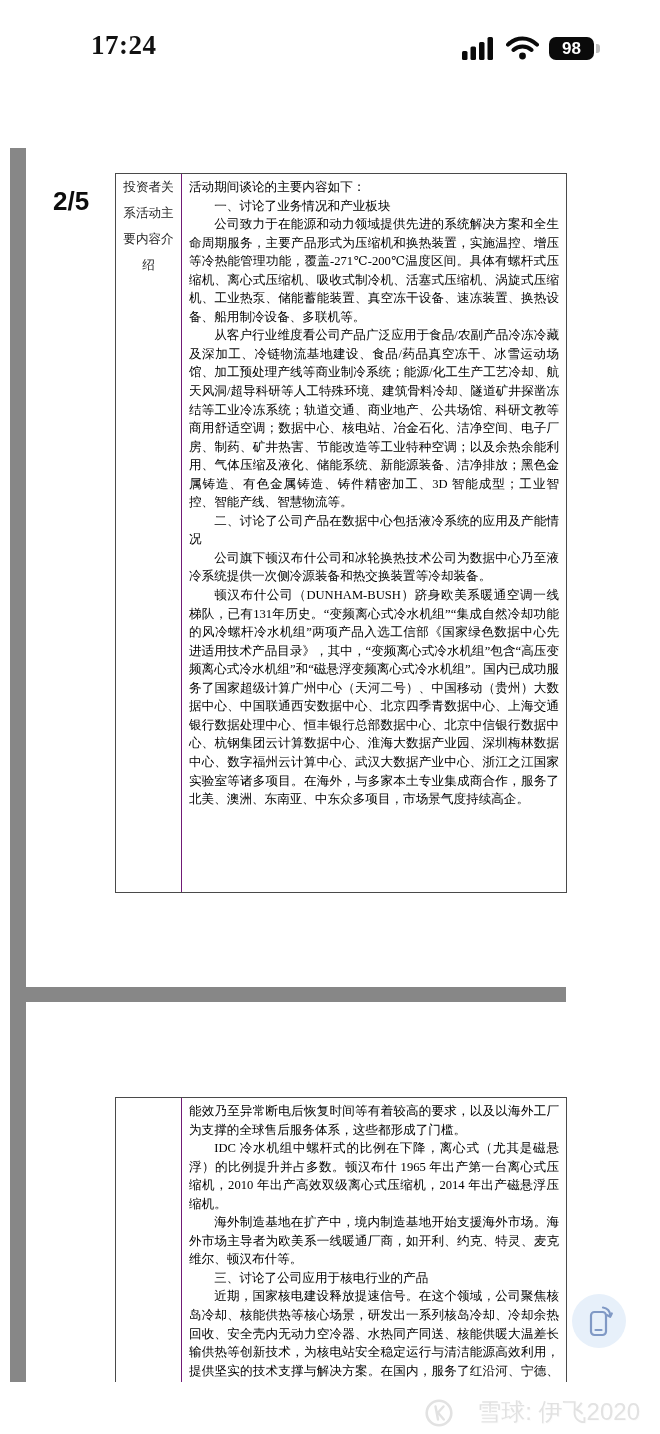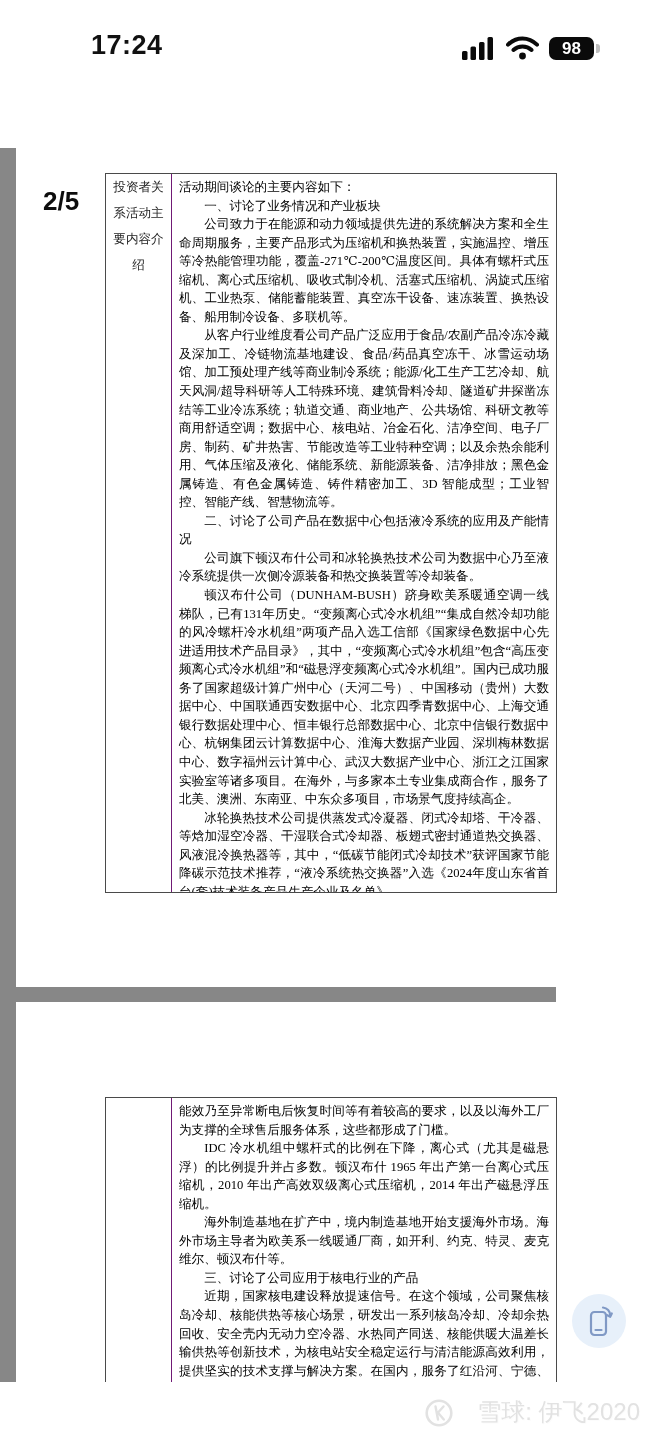--- a/index.html
+++ b/index.html
@@ -1,35 +1,35 @@
 <!DOCTYPE html>
 <html><head>
 <meta charset="utf-8">
 <style>
   * { margin:0; padding:0; box-sizing:border-box; }
   html,body { width:660px; height:1434px; background:#ffffff; overflow:hidden; }
   body { font-family:"Liberation Sans", sans-serif; position:relative; }
 
   
   .status-bar { position:absolute; top:0; left:0; width:660px; height:90px; background:#fff; }
-  .time { position:absolute; left:91px; top:30px; font-size:27px; font-weight:600; color:#111; letter-spacing:.5px; font-family:Liberation Sans, sans-serif; }
+  .time { position:absolute; left:91px; top:30px; font-size:27px; font-weight:600; color:#111; letter-spacing:.5px; font-family:Liberation Serif, serif; }
   .sig-icon { position:absolute; left:462px; top:37px; }
   .wifi-icon { position:absolute; left:506px; top:36px; }
   .battery { position:absolute; left:549px; top:37px; width:45px; height:23px; background:#0a0a0a; border-radius:7px; display:flex; align-items:center; justify-content:center; }
   .battery .bnum { color:#fff; font-size:17px; font-weight:700; font-family:"Liberation Sans", sans-serif; letter-spacing:0; }
   .battery-cap { position:absolute; left:596px; top:44px; width:4px; height:9px; background:#bdbdbd; border-radius:0 3px 3px 0; }
 
   
   .nav-bar { position:absolute; top:90px; left:0; width:660px; height:58px; background:#fff; }
   .back-btn { position:absolute; left:24px; top:94px; width:44px; height:48px; display:flex; align-items:center; justify-content:center; cursor:pointer; background:none; border:none; }
   .more-btn { position:absolute; left:584px; top:98px; width:48px; height:40px; display:flex; align-items:center; justify-content:center; gap:6px; cursor:pointer; background:none; border:none; }
   .dot { width:5px; height:5px; border-radius:50%; background:#1f1f1f; }
 
   
-  .viewer { position:absolute; top:148px; left:0; width:556px; height:1234px; background:#878787; }
+  .viewer { position:absolute; top:148px; left:10px; width:556px; height:1234px; background:#878787; }
   .page { position:absolute; left:16px; width:629px; background:#fff; overflow:hidden; }
   .page1 { top:0; height:839px; }
   .page2 { top:854px; height:380px; }
 
   .page-indicator { position:absolute; left:27px; top:38px; font-size:26px; font-weight:700; color:#0d0d0d; font-family:"Liberation Sans", sans-serif; }
 
   .dtable { position:absolute; left:89px; width:452px; display:flex; border:1px solid #4a4a4a; background:#fff; }
   .t1 { top:25px; height:720px; }
   .t2 { top:75px; height:320px; border-bottom:none;margin-top:20px; }
   .cell-label { width:66px; border-right:1px solid #701a75; display:flex; align-items:flex-start; justify-content:center; overflow:hidden; }
@@ -88,21 +88,20 @@
         <span>投资者关系活动主要内容介绍</span>
       </div>
       <div class="cell-body">
           <p>活动期间谈论的主要内容如下：</p>
           <p class="indent">一、讨论了业务情况和产业板块</p>
           <p class="indent">公司致力于在能源和动力领域提供先进的系统解决方案和全生命周期服务，主要产品形式为压缩机和换热装置，实施温控、增压等冷热能管理功能，覆盖-271℃-200℃温度区间。具体有螺杆式压缩机、离心式压缩机、吸收式制冷机、活塞式压缩机、涡旋式压缩机、工业热泵、储能蓄能装置、真空冻干设备、速冻装置、换热设备、船用制冷设备、多联机等。</p>
           <p class="indent">从客户行业维度看公司产品广泛应用于食品/农副产品冷冻冷藏及深加工、冷链物流基地建设、食品/药品真空冻干、冰雪运动场馆、加工预处理产线等商业制冷系统；能源/化工生产工艺冷却、航天风洞/超导科研等人工特殊环境、建筑骨料冷却、隧道矿井探凿冻结等工业冷冻系统；轨道交通、商业地产、公共场馆、科研文教等商用舒适空调；数据中心、核电站、冶金石化、洁净空间、电子厂房、制药、矿井热害、节能改造等工业特种空调；以及余热余能利用、气体压缩及液化、储能系统、新能源装备、洁净排放；黑色金属铸造、有色金属铸造、铸件精密加工、3D 智能成型；工业智控、智能产线、智慧物流等。</p>
           <p class="indent">二、讨论了公司产品在数据中心包括液冷系统的应用及产能情况</p>
           <p class="indent">公司旗下顿汉布什公司和冰轮换热技术公司为数据中心乃至液冷系统提供一次侧冷源装备和热交换装置等冷却装备。</p>
           <p class="indent">顿汉布什公司（DUNHAM-BUSH）跻身欧美系暖通空调一线梯队，已有131年历史。“变频离心式冷水机组”“集成自然冷却功能的风冷螺杆冷水机组”两项产品入选工信部《国家绿色数据中心先进适用技术产品目录》，其中，“变频离心式冷水机组”包含“高压变频离心式冷水机组”和“磁悬浮变频离心式冷水机组”。国内已成功服务了国家超级计算广州中心（天河二号）、中国移动（贵州）大数据中心、中国联通西安数据中心、北京四季青数据中心、上海交通银行数据处理中心、恒丰银行总部数据中心、北京中信银行数据中心、杭钢集团云计算数据中心、淮海大数据产业园、深圳梅林数据中心、数字福州云计算中心、武汉大数据产业中心、浙江之江国家实验室等诸多项目。在海外，与多家本土专业集成商合作，服务了北美、澳洲、东南亚、中东众多项目，市场景气度持续高企。</p>
-          <p class="indent">冰轮换热技术公司提供蒸发式冷凝器、闭式冷却塔、干冷器、等焓加湿空冷器、干湿联合式冷却器、板翅式密封通道热交换器、风液混冷换热器等，其中，“低碳节能闭式冷却技术”获评国家节能降碳示范技术推荐，“液冷系统热交换器”入选《2024年度山东省首台(套)技术装备产品生产企业及名单》。</p>
         </div>
     </div>
   </div>
   <div class="page page2">
     <div class="dtable t2">
       <div class="cell-label"></div>
       <div class="cell-body">
           <p>能效乃至异常断电后恢复时间等有着较高的要求，以及以海外工厂为支撑的全球售后服务体系，这些都形成了门槛。</p>
           <p class="indent">IDC 冷水机组中螺杆式的比例在下降，离心式（尤其是磁悬浮）的比例提升并占多数。顿汉布什 1965 年出产第一台离心式压缩机，2010 年出产高效双级离心式压缩机，2014 年出产磁悬浮压缩机。</p>
           <p class="indent">海外制造基地在扩产中，境内制造基地开始支援海外市场。海外市场主导者为欧美系一线暖通厂商，如开利、约克、特灵、麦克维尔、顿汉布什等。</p>

